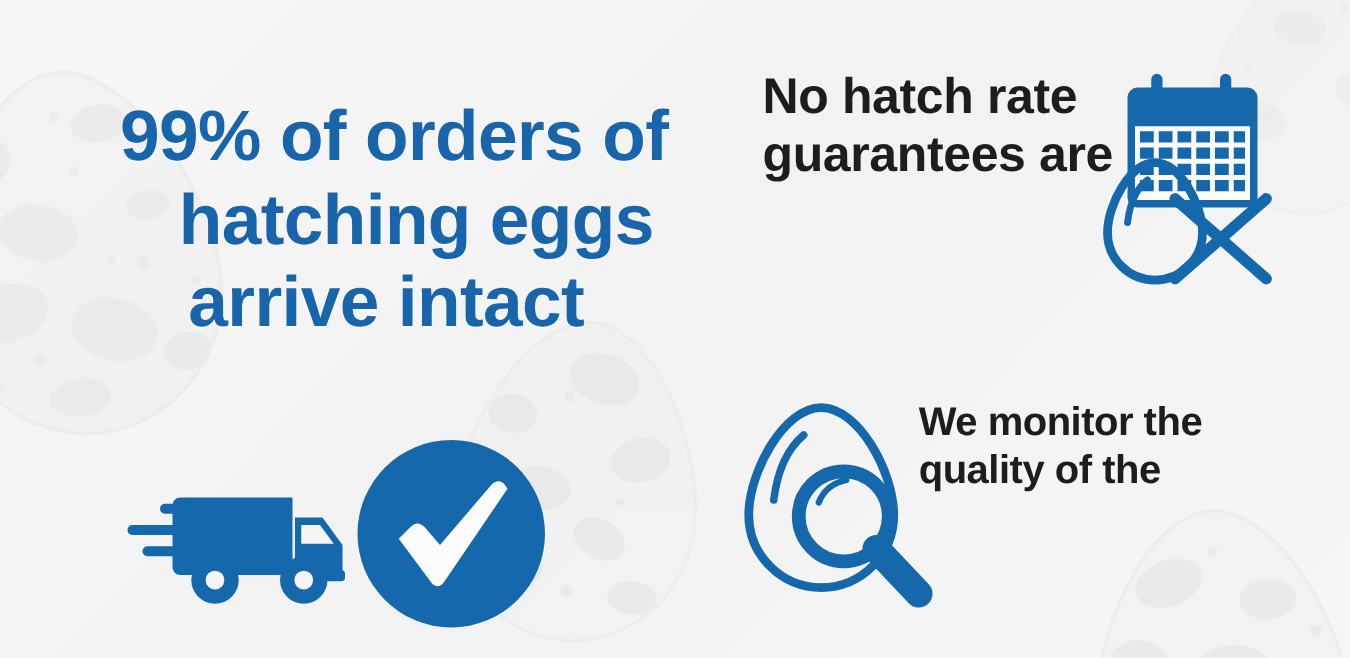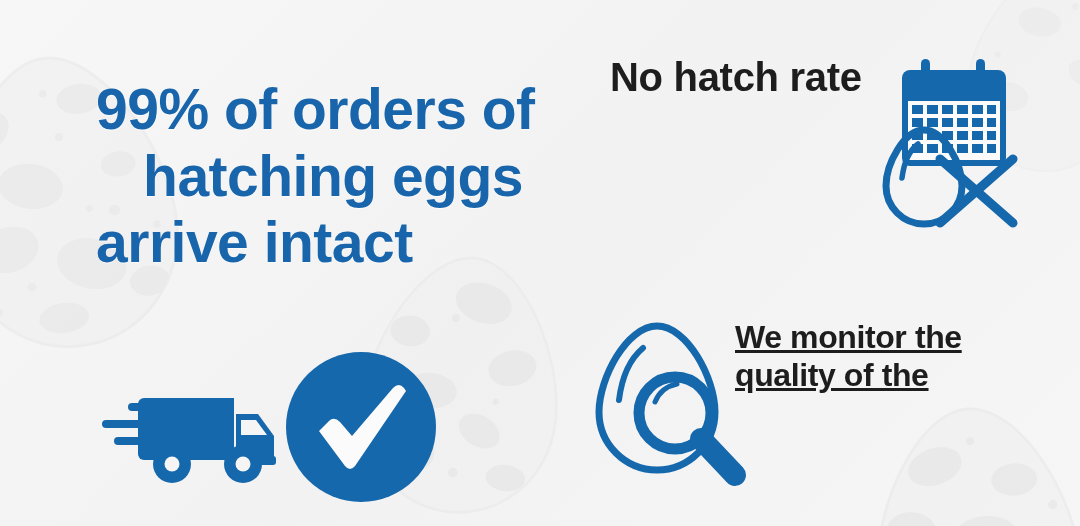--- a/index.html
+++ b/index.html
@@ -49,21 +49,21 @@
     font-weight: bold;
     font-size: 57px;
     line-height: 1.17;
     letter-spacing: -0.5px;
     text-align: center;
     text-shadow: 0 1px 1px rgba(255,255,255,0.7);
   }
   .headline .hl-line { display: block; white-space: nowrap; }
   .headline .hl-line.l1 { text-align: left; }
   .headline .hl-line.l2 { text-align: center; padding-left: 4px; }
-  .headline .hl-line.l3 { text-align: left; padding-right: 44px; }
+  .headline .hl-line.l3 { text-align: center; padding-right: 44px; }
 
   
   .truck-icon {
     position: absolute;
     left: 100px;
     top: 384px;
     width: 176px;
     height: 100px;
     z-index: 3;
   }
@@ -127,21 +127,20 @@
     position: absolute;
     left: 140px;
     top: 10px;
     width: 345px;
     color: #1d1d1d;
     font-family: "Liberation Sans", sans-serif;
     font-weight: bold;
     font-size: 32px;
     line-height: 1.2;
     letter-spacing: -0.4px;
-    text-decoration: underline;
   }
   .txt-line { display: block; white-space: nowrap; }
 </style>
 </head>
 <body>
 
 <div class="slide">
 
   <div class="wm-layer">
 
@@ -281,20 +280,21 @@
   <div class="check-circle">
     <svg width="152" height="152" viewBox="0 0 152 152">
       <circle cx="76" cy="76" r="75" fill="#1668ac"></circle>
       <path d="M34 80 L44 70 Q49 65 55 71 L67 85 L108 37 Q114 31 119 37 L121 40 L70 115 Q65 121 60 115 Z" fill="#fbfbfb"></path>
     </svg>
   </div>
 
   <div class="tr-block">
     <div class="tr-text">
       <span class="txt-line">No hatch rate</span>
+      <span class="txt-line">guarantees are</span>
     </div>
 
     <div class="tr-icon">
       <svg width="152" height="182" viewBox="0 0 152 182">
         <g>
 
           <rect x="43" y="3" width="9" height="26" rx="4.5" fill="#1668ac"></rect>
           <rect x="98" y="3" width="9" height="26" rx="4.5" fill="#1668ac"></rect>
 
           <rect x="24" y="14" width="104" height="96" rx="8" fill="#1668ac"></rect>

